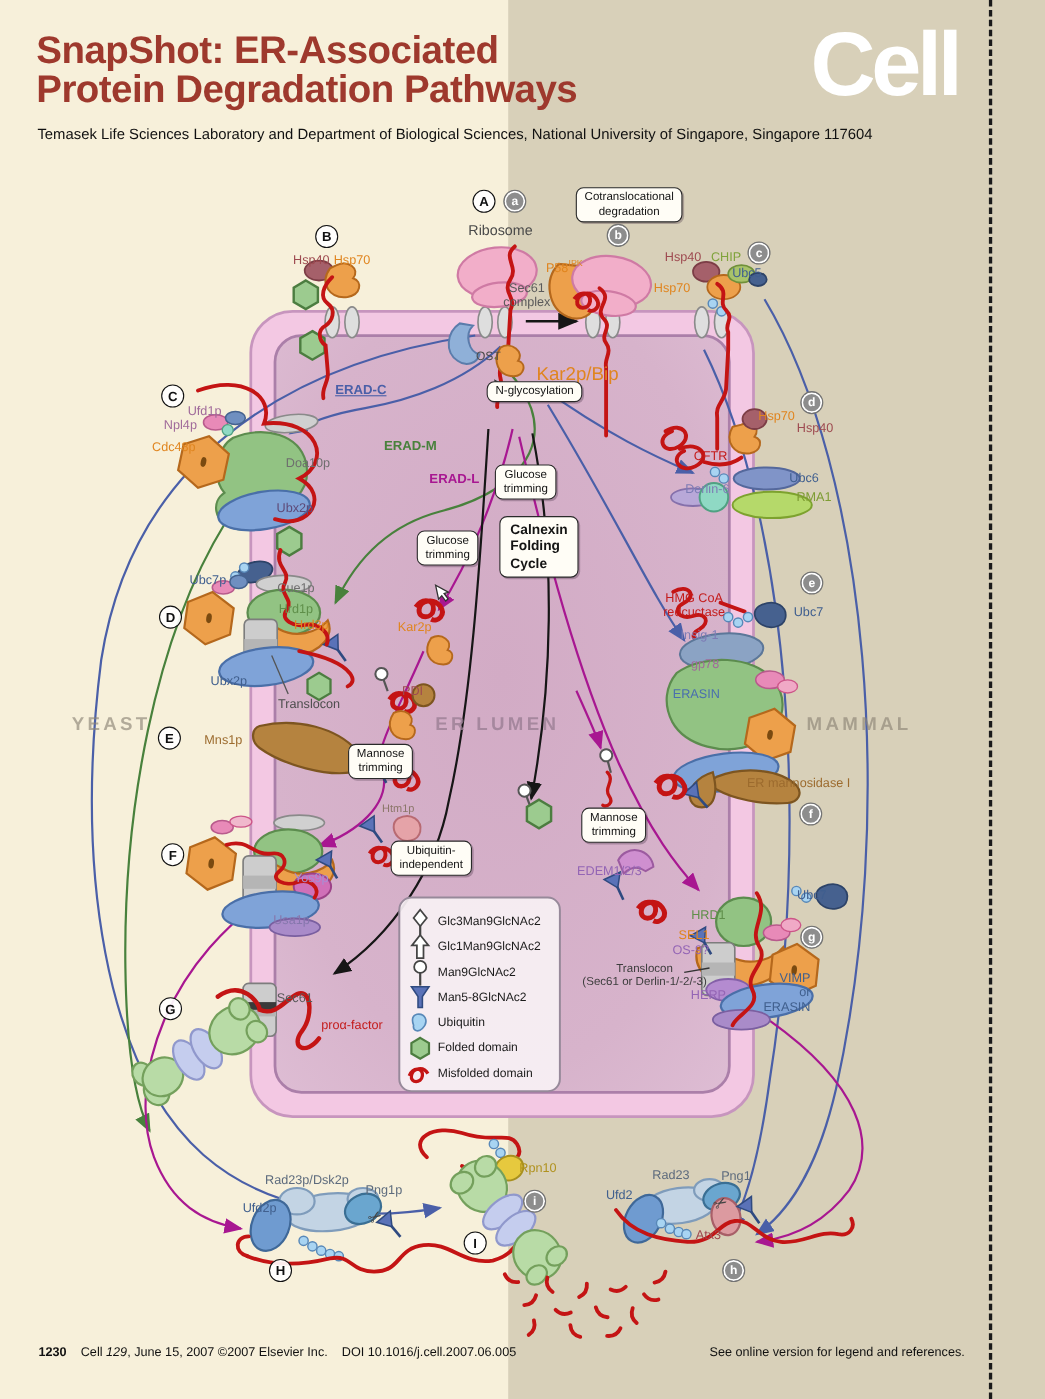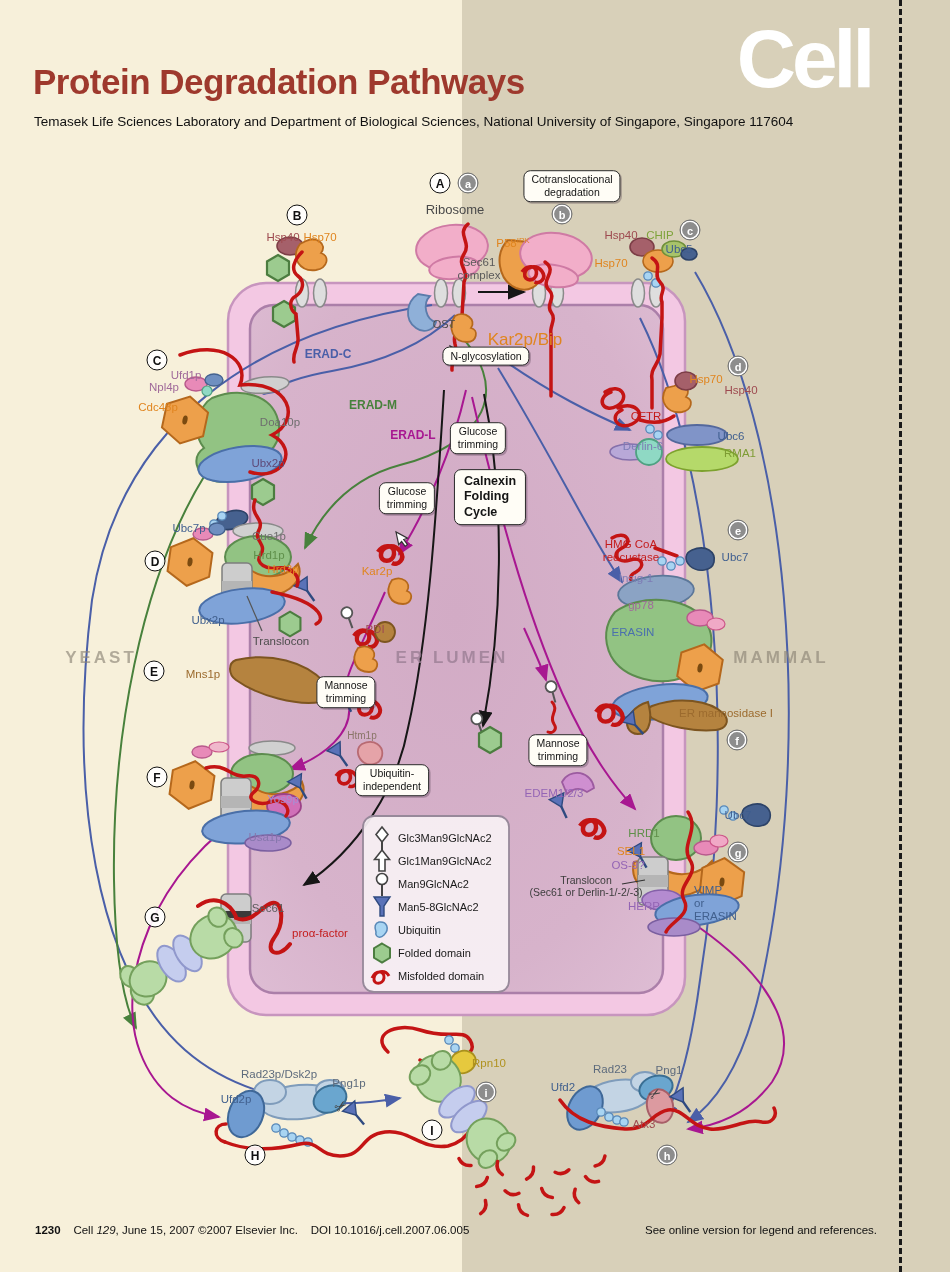--- a/index.html
+++ b/index.html
@@ -9,21 +9,21 @@
   .cutline{position:absolute;left:899px;top:0;height:1272px;border-left:3px dashed #1a1a1a;}
   .art{position:absolute;left:0;top:0;}
   .titleblock{position:absolute;left:33px;top:28px;color:#9e392d;}
   .titleblock h1{margin:0;font-size:35px;line-height:1.04;letter-spacing:-.5px;font-weight:bold;}
   .byline{position:absolute;left:34px;top:112px;color:#111;font-size:13.5px;line-height:1.5;}
   .affil{font-size:13.5px;}
   .celllogo{position:absolute;left:714px;top:18px;width:180px;text-align:center;
             color:#fff;font-size:82px;font-weight:bold;letter-spacing:-4px;line-height:1;}
   .lbl{position:absolute;transform:translate(-50%,-50%);white-space:pre-line;text-align:center;
        line-height:1.12;font-size:11.5px;}
-  .lbl.left{transform:translate(0,-50%);text-align:left;}
+  .lbl.left{transform:translate(0,-50%);text-align:right;}
   .lbl sup{font-size:70%;}
   .callout{position:absolute;transform:translate(-50%,-50%);background:#fffdf6;border:1.5px solid #2a2a2a;
        border-radius:7px;padding:2px 7px;font-size:10.5px;line-height:1.22;text-align:center;
        white-space:pre-line;color:#141414;box-shadow:1.5px 1.5px 0 rgba(60,40,60,.3);}
   .callout.bold{font-weight:bold;font-size:12.5px;text-align:left;padding:4px 9px;}
   .marker{position:absolute;transform:translate(-50%,-50%);width:19px;height:19px;border-radius:50%;
        display:flex;align-items:center;justify-content:center;font-size:12px;font-weight:bold;}
   .marker.yeast{background:rgba(255,255,255,.92);border:1.8px solid #101010;color:#101010;}
   .marker.mammal{background:#8d8d8d;border:1.6px solid #737373;color:#fff;
        box-shadow:inset 0 0 0 1.6px #fff;font-size:11px;}
@@ -34,21 +34,21 @@
   .footer i{font-style:italic;}
 </style>
 </head>
 <body>
 
 <div class="page">
   <div class="bg-left"></div>
   <div class="cutline"></div>
 
   <div class="titleblock">
-    <h1><br>
+    <h1><span>SnapShot: ER-Associated</span><br>
         <span>Protein Degradation Pathways</span></h1>
   </div>
   <div class="byline">
     <div class="affil">Temasek Life Sciences Laboratory and Department of Biological Sciences, National University of Singapore, Singapore 117604</div>
   </div>
   <div class="celllogo">Cell</div>
 
   <svg class="art" width="950" height="1272" viewBox="0 0 950 1272">
     <defs>
       <radialGradient id="lumen" cx="50%" cy="45%" r="75%">
@@ -417,21 +417,21 @@
       <span class="lbl" style="left: 660px; top: 235px; color: rgb(127, 163, 59); font-size: 11.5px;">CHIP</span>
       <span class="lbl" style="left: 679px; top: 249px; color: rgb(63, 94, 143); font-size: 11.5px;">Ubc5</span>
       <span class="lbl" style="left: 611px; top: 263px; color: rgb(224, 133, 31); font-size: 11.5px;">Hsp70</span>
       <span class="lbl" style="left: 283px; top: 237px; color: rgb(158, 74, 80); font-size: 11.5px;">Hsp40</span>
       <span class="lbl" style="left: 320px; top: 237px; color: rgb(224, 133, 31); font-size: 11.5px;">Hsp70</span>
       <span class="lbl" style="left: 186px; top: 375px; color: rgb(160, 106, 154); font-size: 11.5px;">Ufd1p</span>
       <span class="lbl" style="left: 164px; top: 387px; color: rgb(160, 106, 154); font-size: 11.5px;">Npl4p</span>
       <span class="lbl" style="left: 158px; top: 407px; color: rgb(224, 133, 31); font-size: 11.5px;">Cdc48p</span>
       <span class="lbl" style="left: 280px; top: 422px; color: rgb(110, 110, 110); font-size: 11.5px;">Doa10p</span>
       <span class="lbl" style="left: 268px; top: 463px; color: rgb(94, 74, 120); font-size: 11.5px;">Ubx2p</span>
-      <span class="lbl" style="left: 328px; top: 355px; color: rgb(74, 95, 168); font-size: 12px; font-weight: bold;">ERAD-C</span>
+      <span class="lbl" style="left: 328px; top: 355px; color: rgb(74, 95, 168); font-size: 12px; font-weight: bold; text-decoration: underline;">ERAD-C</span>
       <span class="lbl" style="left: 373px; top: 406px; color: rgb(72, 129, 60); font-size: 12px; font-weight: bold;">ERAD-M</span>
       <span class="lbl" style="left: 413px; top: 436px; color: rgb(168, 23, 145); font-size: 12px; font-weight: bold;">ERAD-L</span>
       <span class="lbl" style="left: 189px; top: 528px; color: rgb(63, 94, 143); font-size: 11.5px;">Ubc7p</span>
       <span class="lbl" style="left: 269px; top: 536px; color: rgb(110, 110, 110); font-size: 11.5px;">Cue1p</span>
       <span class="lbl" style="left: 269px; top: 555px; color: rgb(95, 143, 74); font-size: 11.5px;">Hrd1p</span>
       <span class="lbl" style="left: 283px; top: 569px; color: rgb(224, 133, 31); font-size: 11.5px;">Hrd3p</span>
       <span class="lbl" style="left: 208px; top: 620px; color: rgb(65, 96, 142); font-size: 11.5px;">Ubx2p</span>
       <span class="lbl" style="left: 281px; top: 641px; color: rgb(77, 77, 77); font-size: 11.5px;">Translocon</span>
       <span class="lbl" style="left: 203px; top: 674px; color: rgb(156, 107, 46); font-size: 11.5px;">Mns1p</span>
       <span class="lbl" style="left: 377px; top: 571px; color: rgb(224, 133, 31); font-size: 11.5px;">Kar2p</span>

